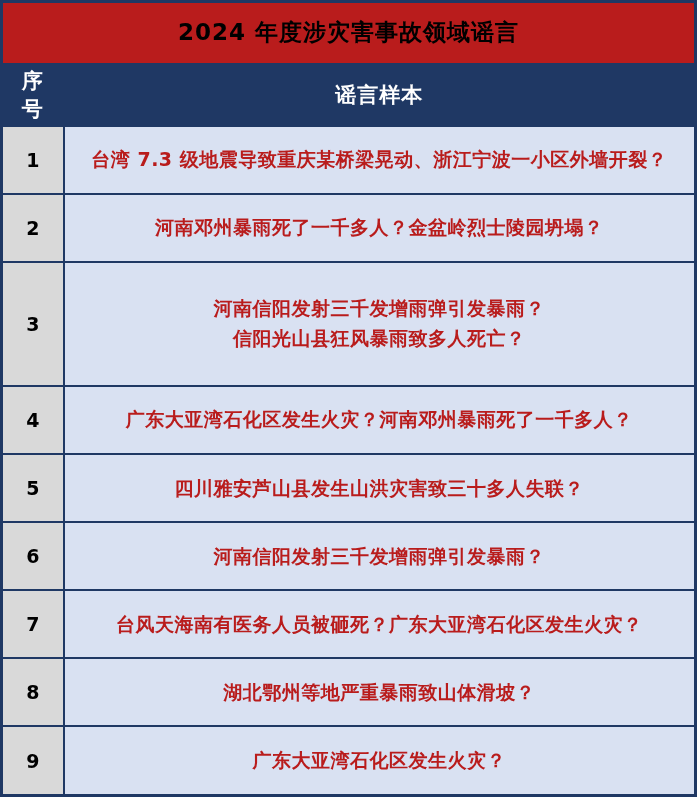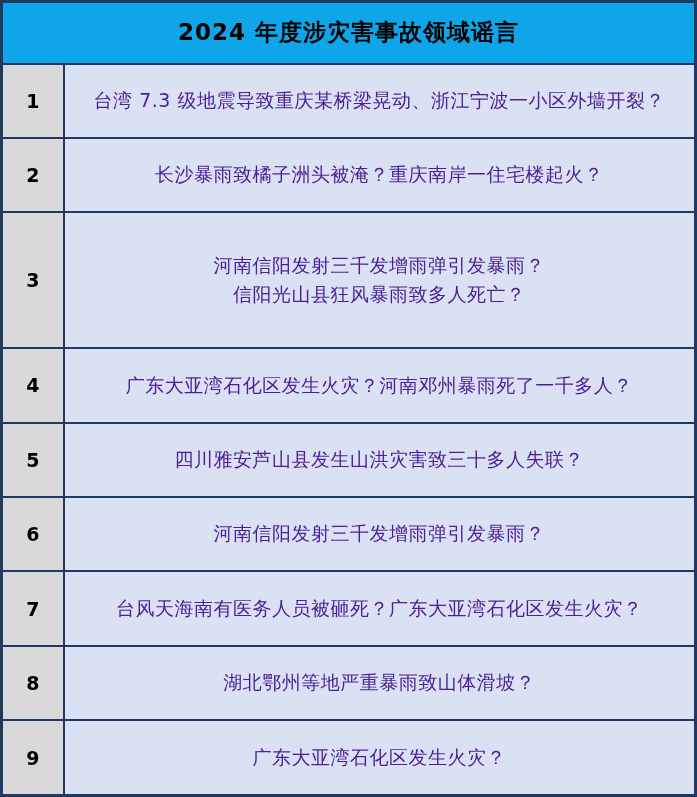--- a/index.html
+++ b/index.html
@@ -27,69 +27,73 @@
     text-align: center;
     vertical-align: middle;
     padding: 2px 8px;
     box-sizing: border-box;
     overflow: hidden;
   }
   col.col-index { width: 62px; }
   tr.title-row { height: 62px; }
   tr.header-row { height: 55px; }
   td.title-cell {
-    background: #0ea5e9;
+    background: #b91c1c;
     color: #000000;
     font-size: 23px;
     font-weight: bold;
     letter-spacing: 1px;
   }
   td.header-cell {
     background: #1f3864;
     color: #ffffff;
     font-size: 21px;
     font-weight: bold;
     letter-spacing: 1px;
   }
   td.index-cell {
     background: #d9d9d9;
     color: #000000;
     font-size: 19px;
     font-weight: bold;
   }
   td.text-cell {
     background: #d9e1f2;
-    color: #4c1d95;
+    color: #b91c1c;
     font-size: 19px;
-    font-weight: normal;
+    font-weight: bold;
     white-space: pre-line;
     line-height: 1.55;
     letter-spacing: 0.5px;
   }
 </style>
 </head>
 <body>
 
 <div class="figure">
   <table class="rumor-table">
     <colgroup>
       <col class="col-index">
       <col class="col-sample">
     </colgroup>
     <tbody>
       <tr class="title-row">
         <td class="title-cell" colspan="2">2024 年度涉灾害事故领域谣言</td>
       </tr>
+      <tr class="header-row">
+        <td class="header-cell">序号</td>
+        <td class="header-cell">谣言样本</td>
+      </tr>
       <tr>
         <td class="index-cell">1</td>
         <td class="text-cell">台湾 7.3 级地震导致重庆某桥梁晃动、浙江宁波一小区外墙开裂？</td>
       </tr>
       <tr>
         <td class="index-cell">2</td>
-        <td class="text-cell">长沙暴雨致橘子洲头被淹？重庆南岸一住宅楼起火？</td>
+        <td class="text-cell">河南邓州暴雨死了一千多人？金盆岭烈士陵园坍塌？</td>
       </tr>
       <tr>
         <td class="index-cell">3</td>
         <td class="text-cell">河南信阳发射三千发增雨弹引发暴雨？
 信阳光山县狂风暴雨致多人死亡？</td>
       </tr>
       <tr>
         <td class="index-cell">4</td>
         <td class="text-cell">广东大亚湾石化区发生火灾？河南邓州暴雨死了一千多人？</td>
       </tr>

